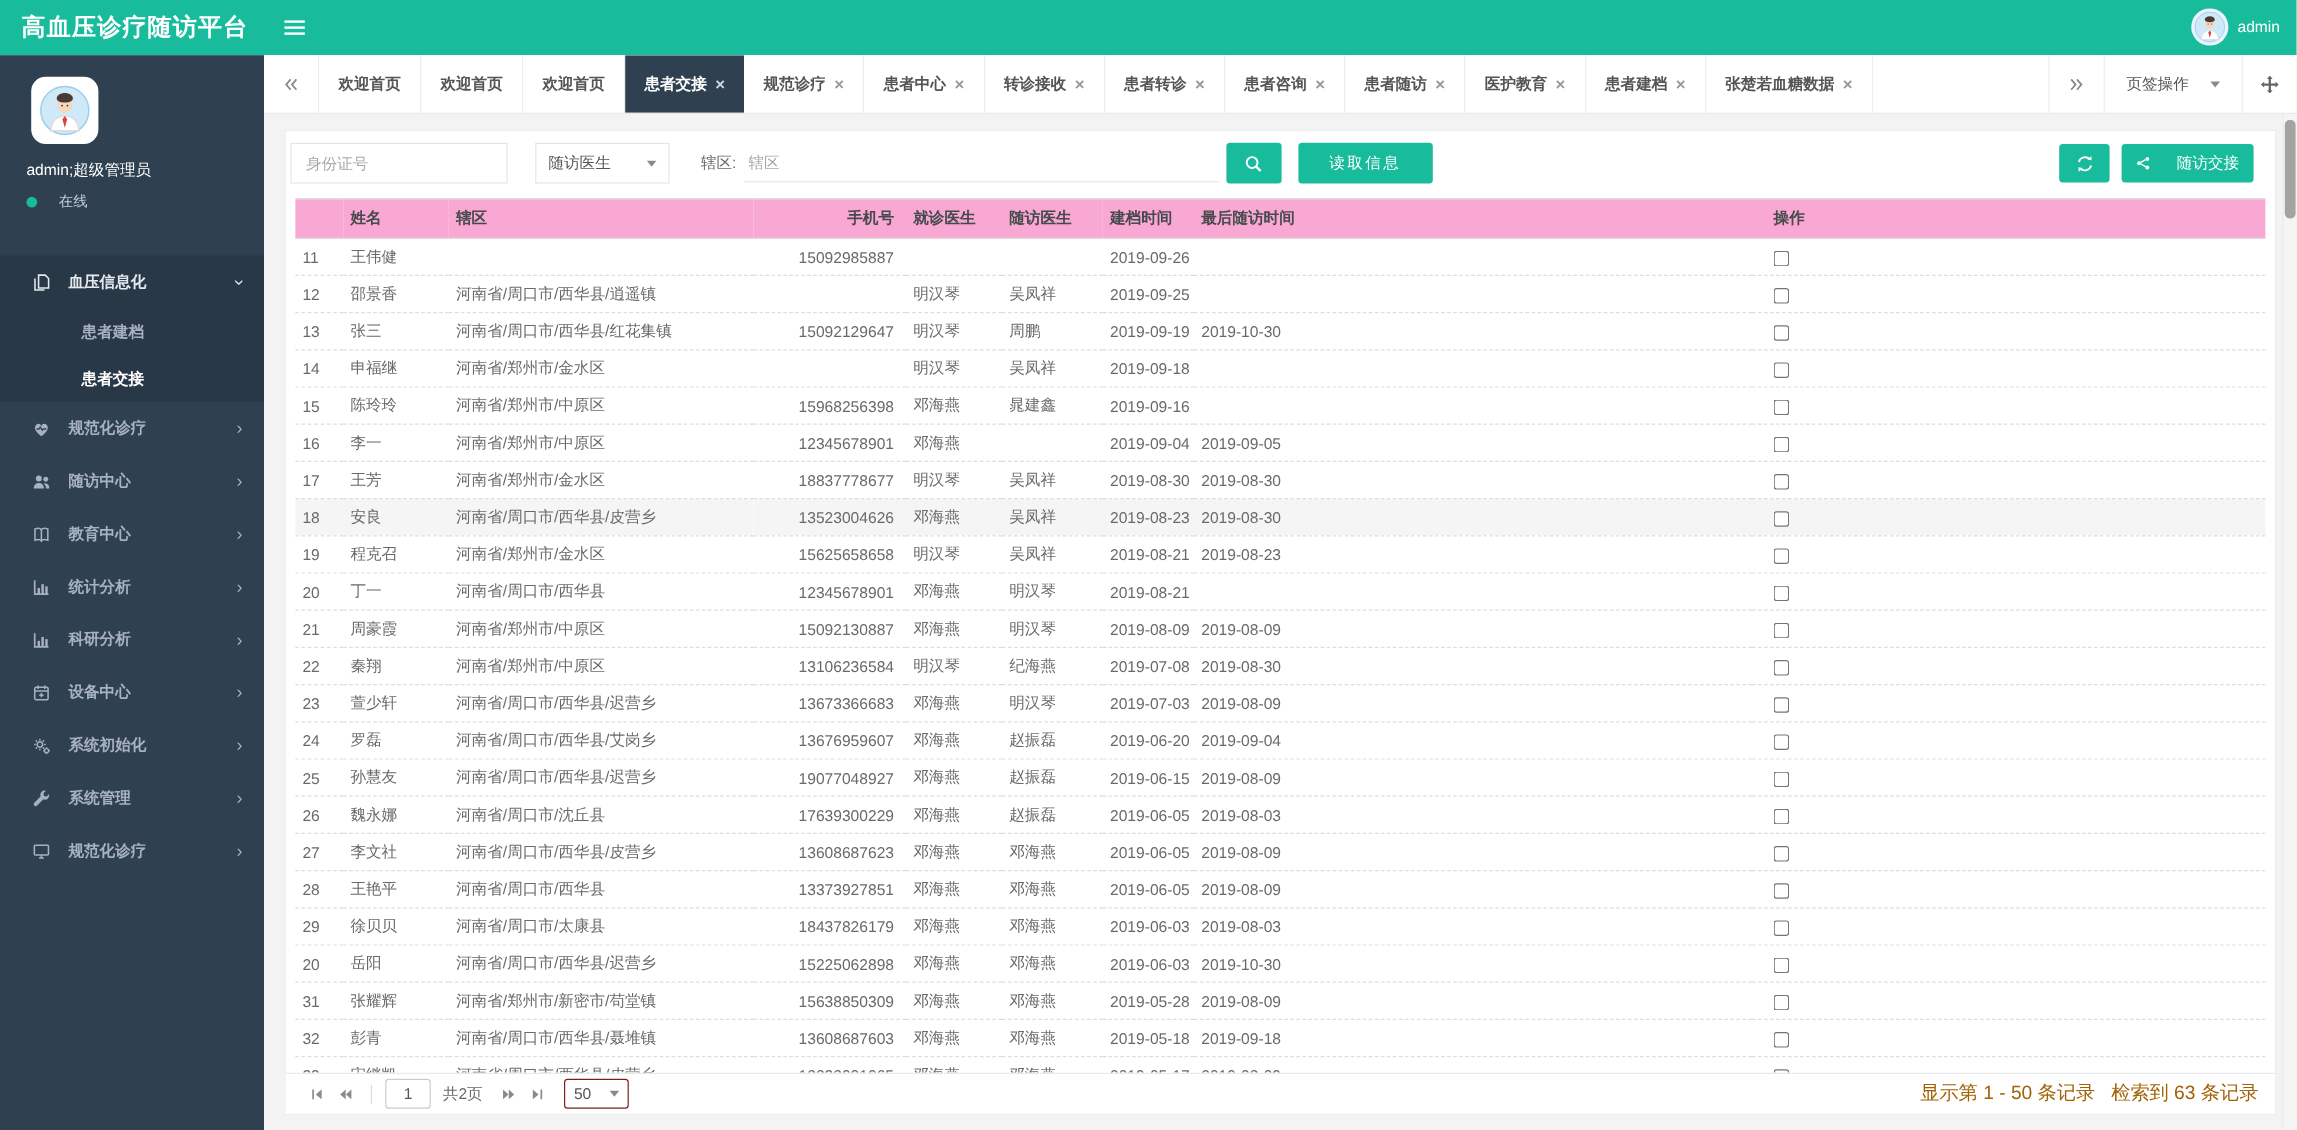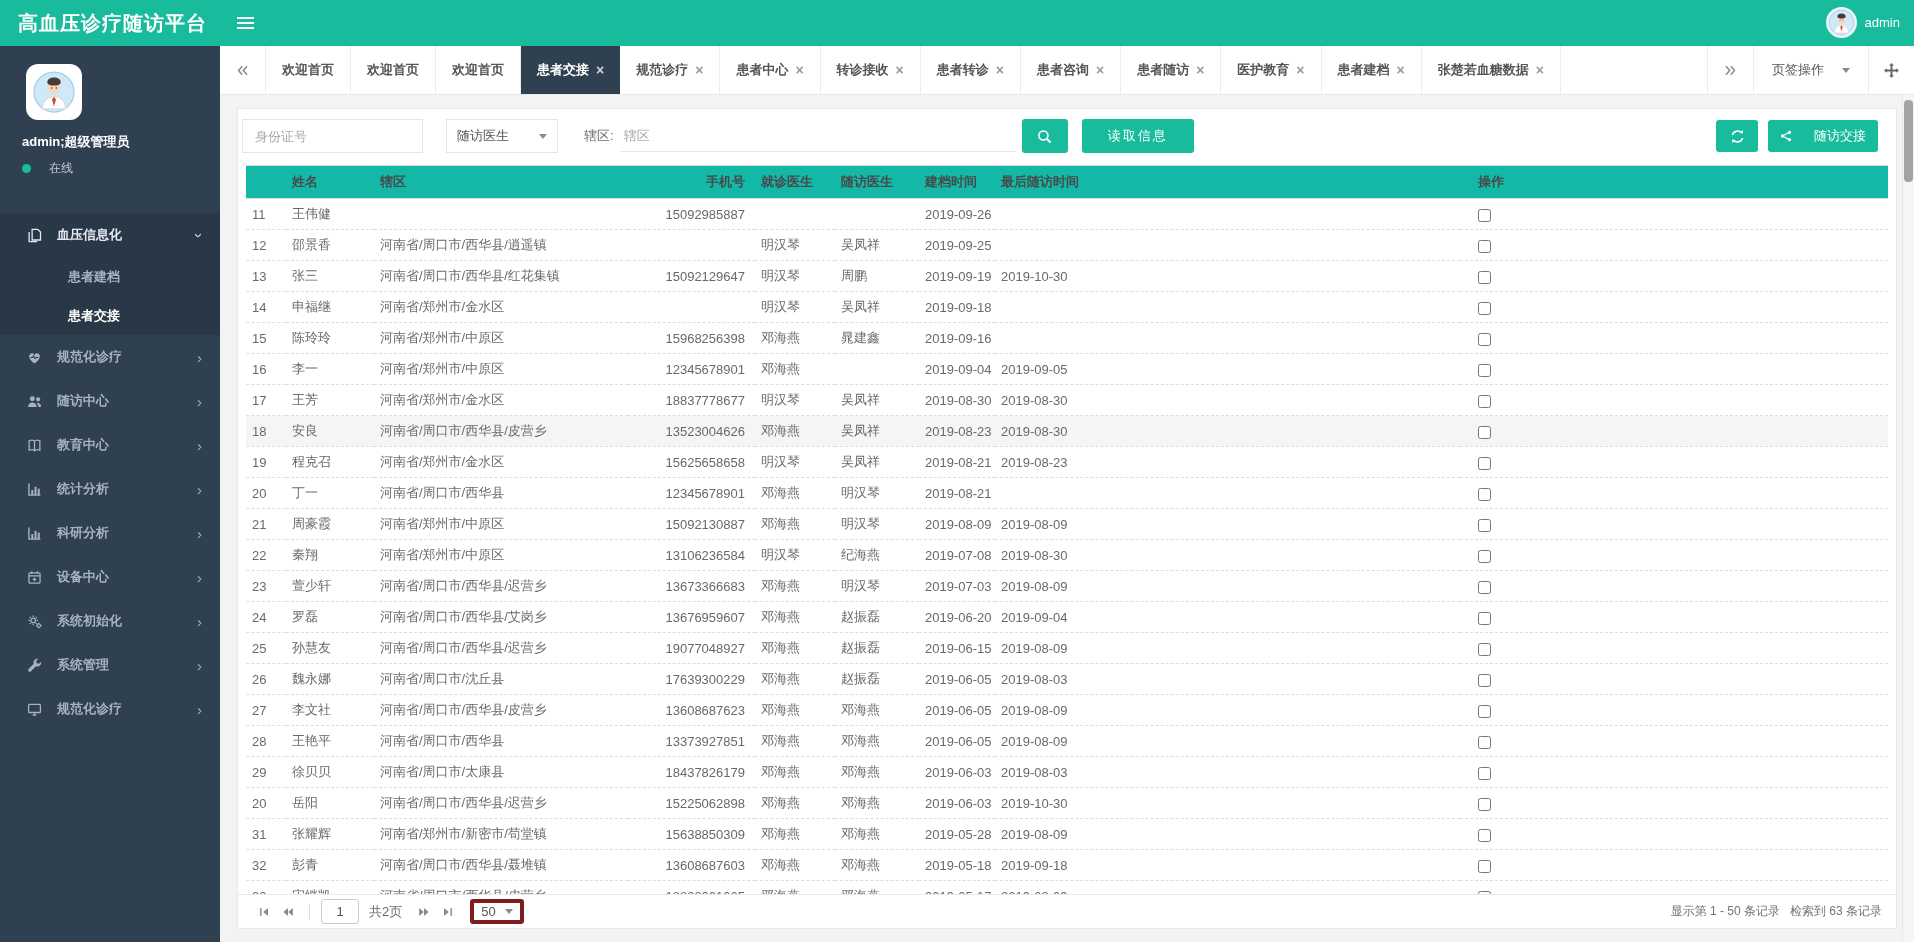--- a/index.html
+++ b/index.html
@@ -11,21 +11,21 @@
   .burger{position:absolute;left:237px;top:17px;cursor:pointer}
   .burger i{display:block;width:17px;height:2px;background:#fff;margin-bottom:3px}
   .topuser{position:absolute;right:14px;top:7px;display:flex;align-items:center;gap:8px}
   .mini-avatar{width:31px;height:31px;border-radius:50%;background:#eaf4fb;overflow:hidden;display:block}
   .mini-avatar svg{width:31px;height:31px;display:block}
   .topuser-name{color:#fff;font-size:13px}
   
   .sidebar{position:absolute;left:0;top:46px;bottom:0;width:220px;background:#2f4050}
   .avatar-card{margin:18px 0 0 26px;width:56px;height:56px;background:#fff;border-radius:12px;display:flex;align-items:center;justify-content:center}
   .avatar-card svg{width:50px;height:50px;display:block}
-  .side-user{margin:13px 0 0 22px;color:#fff;font-size:13px;font-weight:bold}
+  .side-user{margin:13px 0 0 22px;color:#fff;font-size:13px;font-weight:normal}
   .side-status{margin:9px 0 0 22px;color:#c8cfd8;font-size:12px;display:flex;align-items:center;gap:18px}
   .dot{width:9px;height:9px;border-radius:50%;background:#18bc9c}
   .side-menu{margin-top:36px}
   .side-link{height:44px;display:flex;align-items:center;padding-left:27px;color:#a7b1c2;cursor:pointer}
   .sicon{width:15px;height:15px;flex:none}
   .slabel{margin-left:15px;font-size:13px;font-weight:600}
   .scaret{margin-left:auto;margin-right:18px;font-size:15px;line-height:1}
   .scaret.down{transform:rotate(90deg)}
   .side-group.open{background:#293846}
   .side-group.open .side-link{color:#e4e9f0}
@@ -59,35 +59,35 @@
   .rg-inp{width:396px;margin-left:6px;height:32px;border:none;border-bottom:1px solid #e5e6e7;font-size:13px;padding:0 4px;outline:none;background:transparent;font-family:inherit}
   .btn{height:34px;border:none;background:#18bc9c;color:#fff;border-radius:3px;font-size:13px;cursor:pointer;display:flex;align-items:center;justify-content:center;font-family:inherit}
   .icon-btn{width:46px;margin-left:6px}
   .read-btn{width:112px;margin-left:14px;letter-spacing:2px}
   .spacer{flex:1}
   .icon-btn.sm{width:42px;height:32px;margin-left:0}
   .handover-btn{height:32px;margin-left:10px;padding:0 12px;gap:22px}
   
   .table-wrap{position:absolute;top:56px;left:8px;right:8px;bottom:34px;overflow:hidden}
   table{width:100%;border-collapse:collapse;table-layout:fixed}
-  th{height:33px;background:#14b8a6;border-top:1px solid #ddd;border-bottom:1px solid #ddd;font-size:13px;color:#464a4c;font-weight:600;text-align:left;padding:0 6px}
+  th{height:33px;background:#f9a8d4;border-top:1px solid #ddd;border-bottom:1px solid #ddd;font-size:13px;color:#464a4c;font-weight:600;text-align:left;padding:0 6px}
   td{height:31px;font-size:13px;color:#676a6c;padding:0 6px;border-bottom:1px dashed #ddd;overflow:hidden;white-space:nowrap}
   tbody tr:first-child td{border-top:1px dashed #ddd}
   .c-phone{text-align:right;padding-right:10px}
   .c-op{padding-left:18px}
   tr.hl td{background:#f5f5f5}
   td input[type=checkbox]{width:13px;height:13px;margin:0;vertical-align:middle}
   
   .pager{position:absolute;left:0;right:0;bottom:0;height:34px;background:#fff;border-top:1px solid #e7eaec;display:flex;align-items:center;padding:0 14px}
   .pgbtn{width:24px;height:24px;display:flex;align-items:center;justify-content:center;color:#8a8a8a;cursor:pointer}
   .pgsep{width:1px;height:16px;background:#ddd;margin:0 9px}
   .pg-input{width:38px;height:25px;border:1px solid #ccc;border-radius:3px;text-align:center;font-size:13px;color:#555;margin:0 2px;outline:none;font-family:inherit;background:#fff}
   .pg-total{font-size:13px;color:#676a6c;margin:0 10px 0 8px}
-  .size-sel{height:25px;width:54px;margin-left:10px;border:4px solid #7f1d1d;border-radius:3px;padding:0 7px;font-size:13px}
-  .pg-summary{margin-left:auto;font-size:12px;color:#737373;white-space:pre}
+  .size-sel{height:25px;width:54px;margin-left:10px;border:1px solid #7f1d1d;border-radius:3px;padding:0 7px;font-size:13px}
+  .pg-summary{margin-left:auto;font-size:16px;color:#a16207;white-space:pre}
   
   .vscroll{position:absolute;right:0;top:95px;bottom:0;width:12px;background:#f5f5f5;border-left:1px solid #e9e9e9}
   .vthumb{position:absolute;left:1px;top:5px;width:9px;height:82px;background:#a3a3a3;border-radius:4px;cursor:pointer}
   .defs{position:absolute;width:0;height:0;overflow:hidden}
 </style>
 </head>
 <body>
 
 <svg class="defs" aria-hidden="true">
   <defs>

